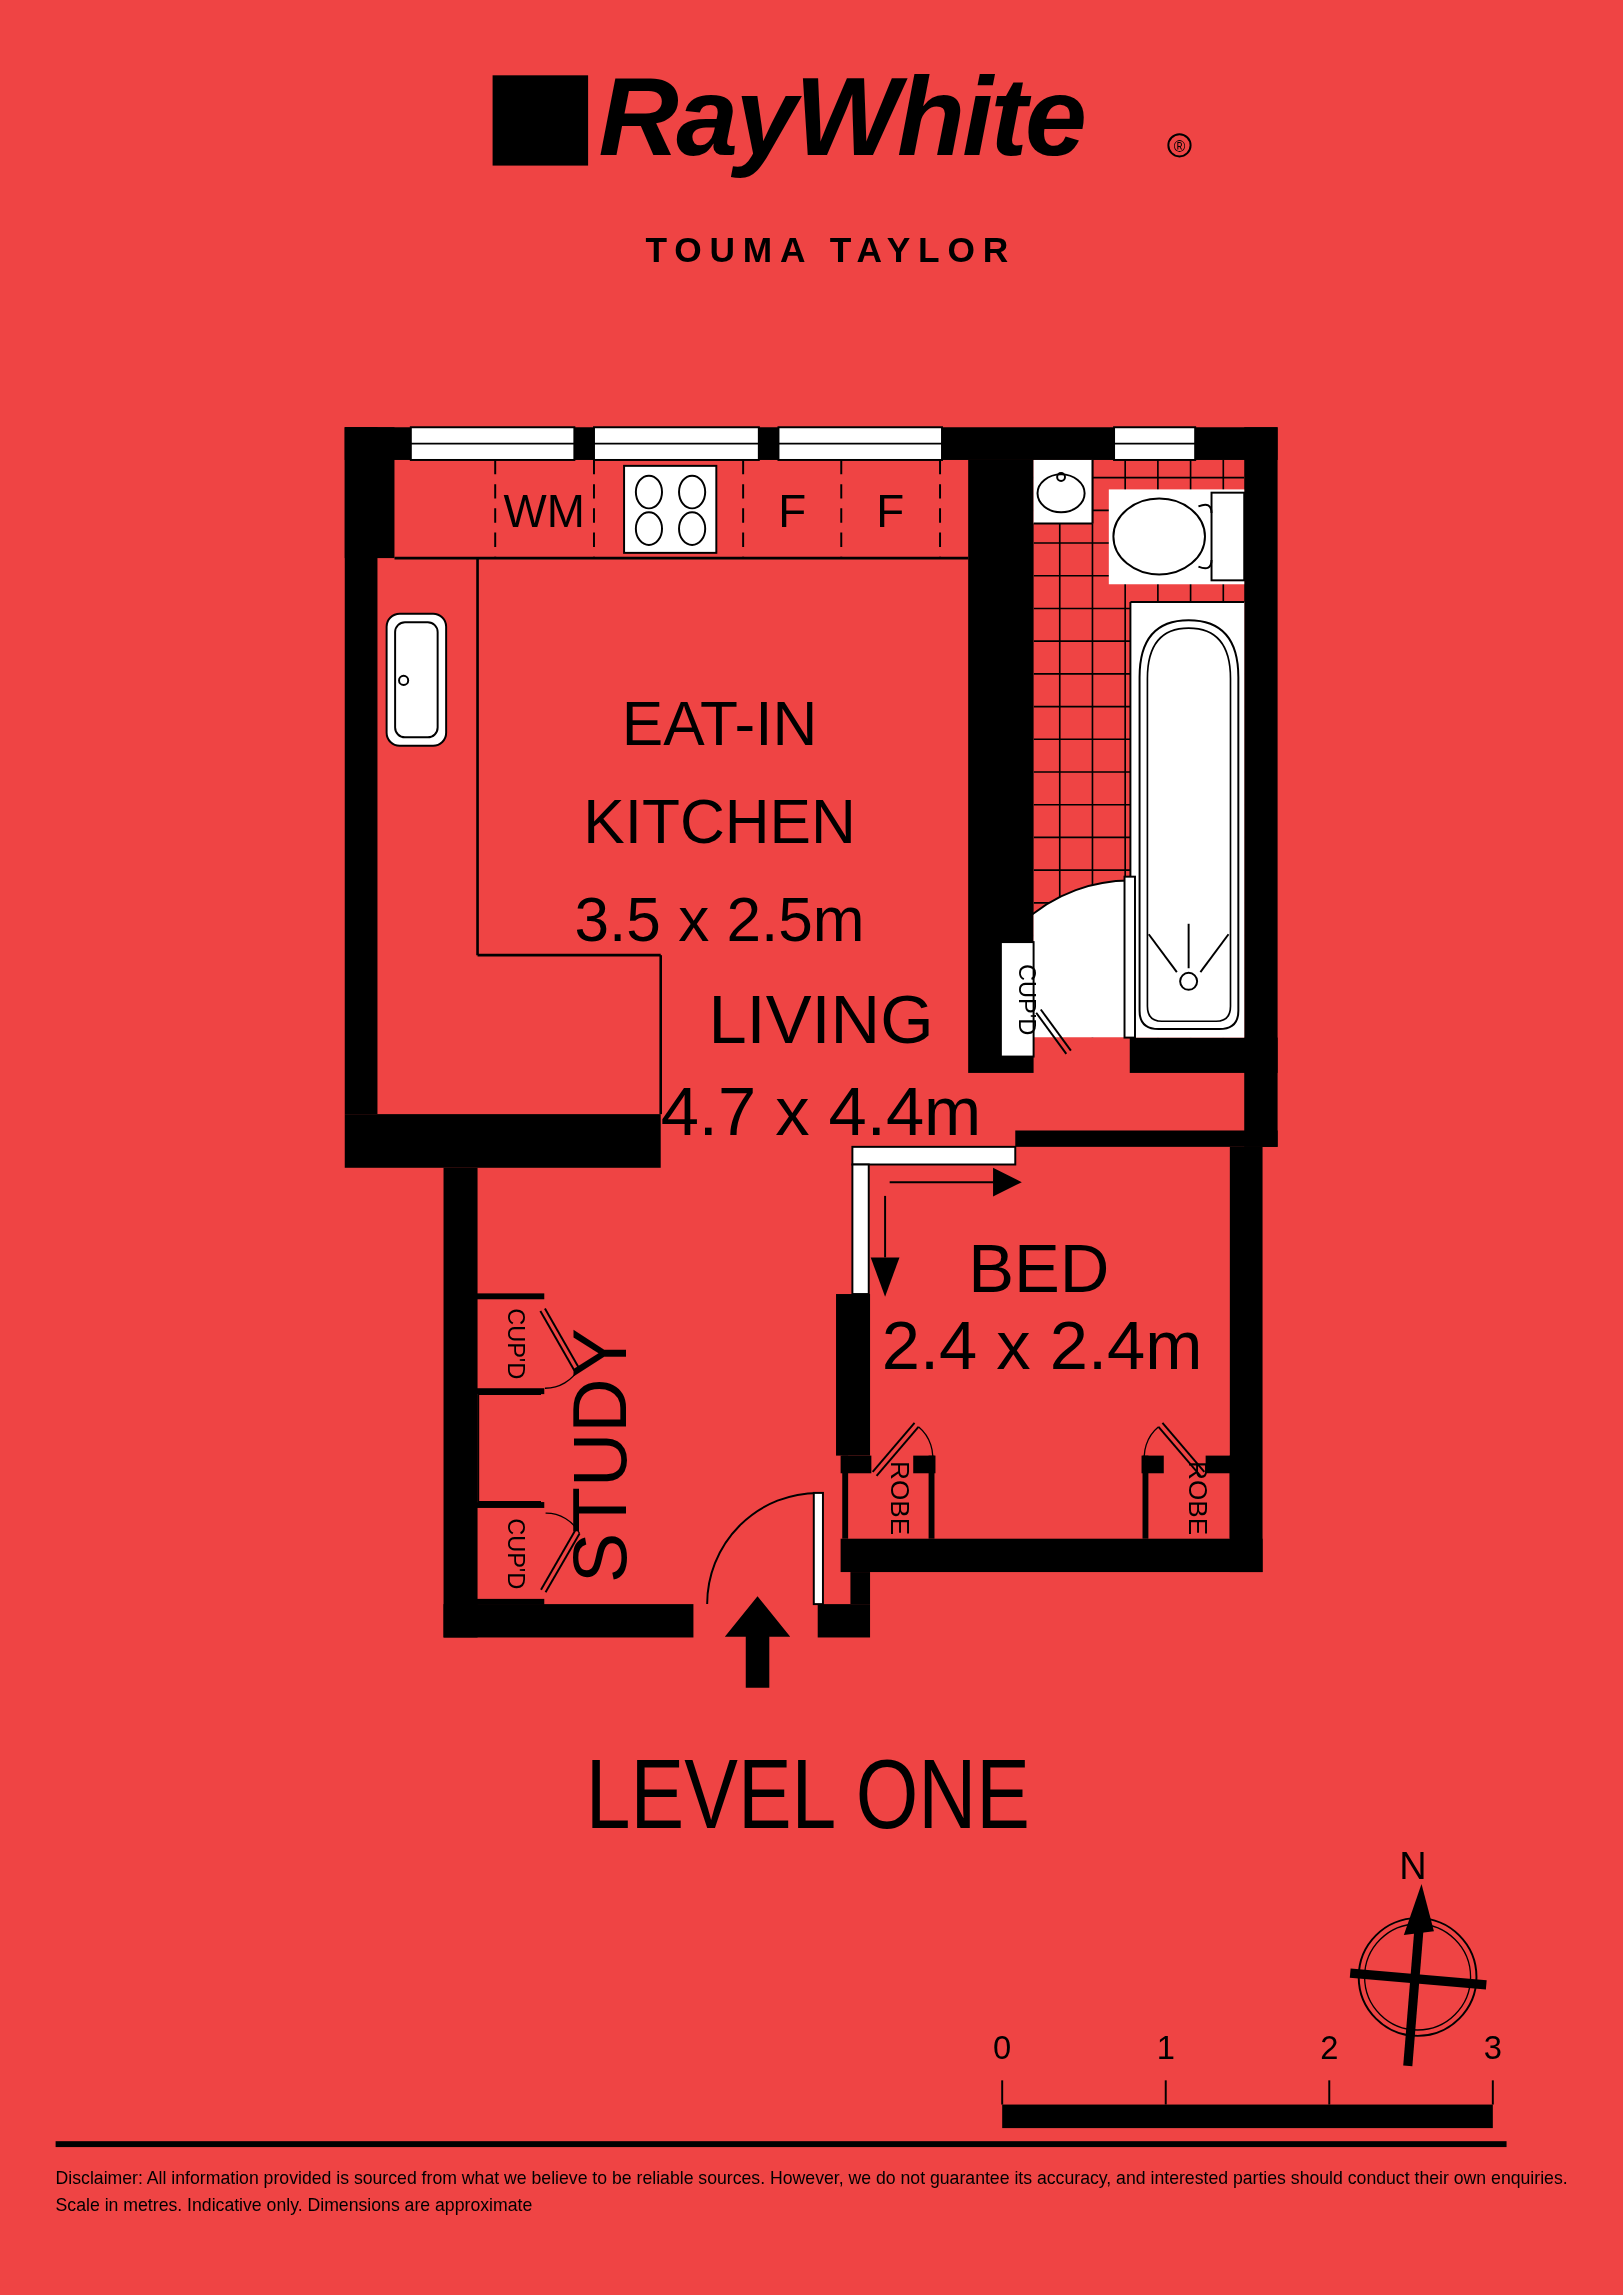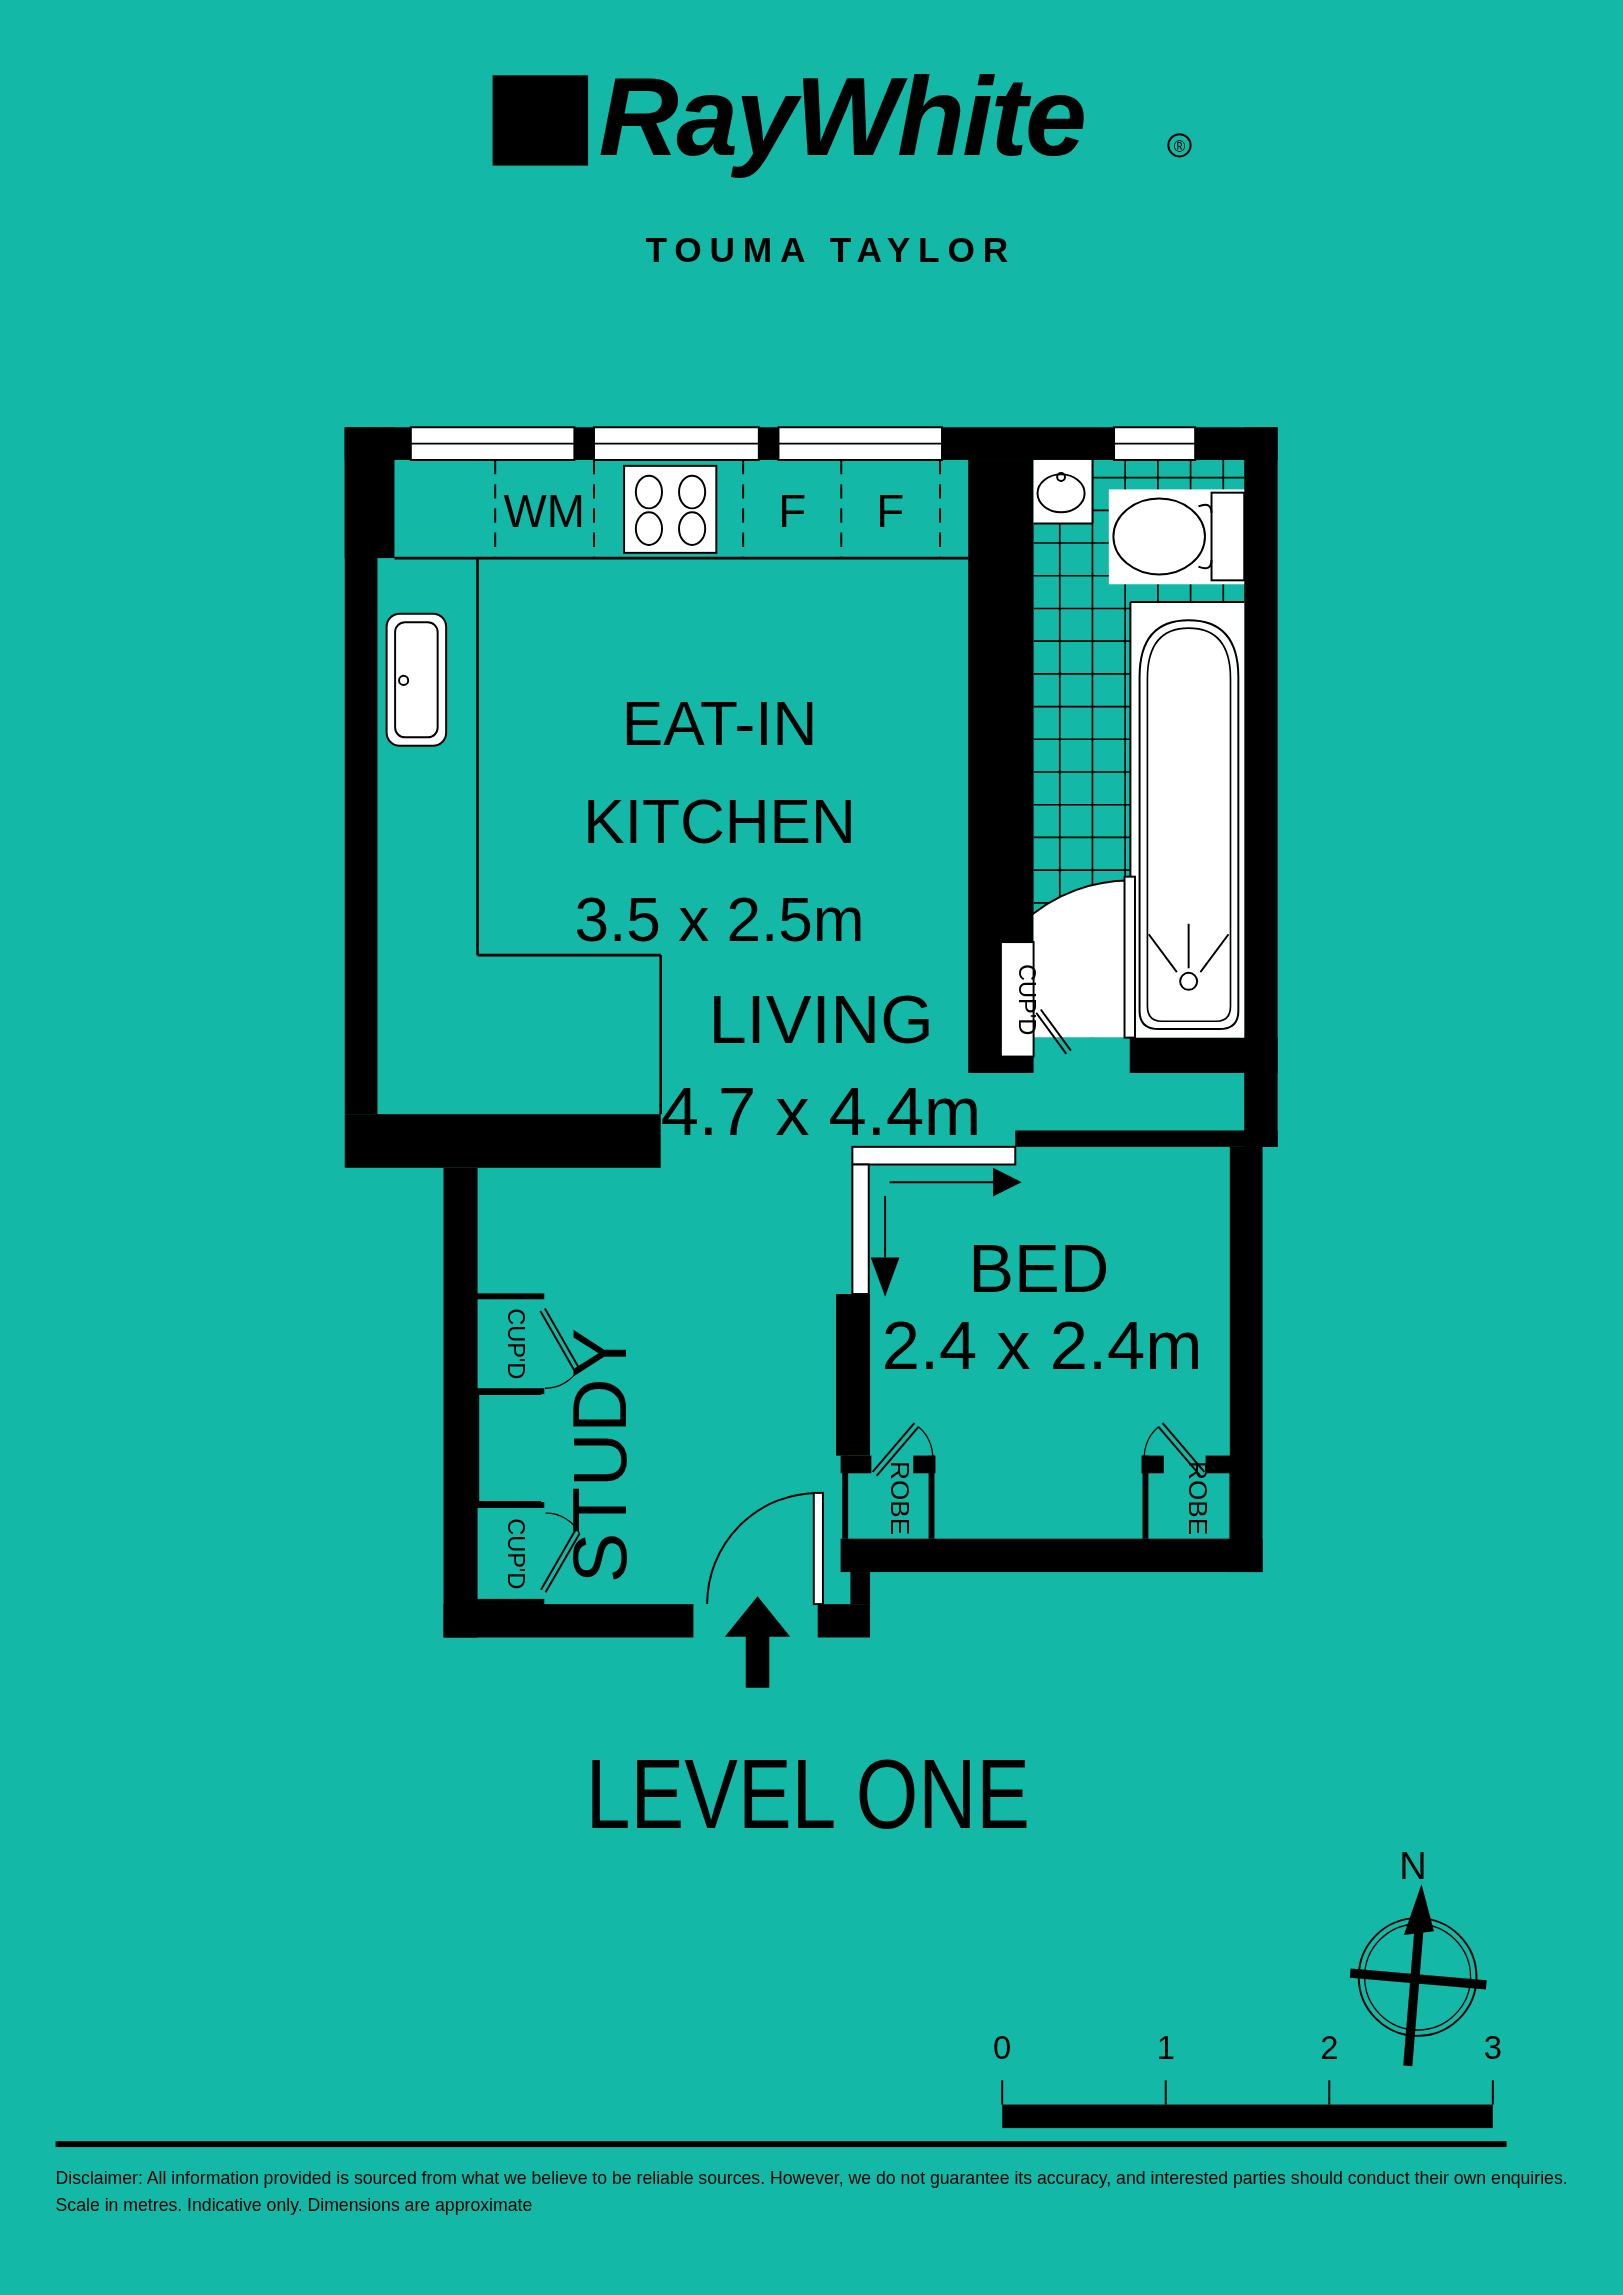--- a/index.html
+++ b/index.html
@@ -1,16 +1,16 @@
 <!DOCTYPE html>
 <html style="font-size:10.5px"><head>
 <meta charset="utf-8">
 <style>
   html,body{margin:0;padding:0;background:#ffffff;}
-  .page{width:1623px;height:2295px;background:#14b8a6;position:relative;margin:0 auto;
+  .page{width:1623px;height:2295px;background:#ef4444;position:relative;margin:0 auto;
         font-family:"Liberation Sans", sans-serif;}
   svg{display:block;}
   svg text{font-family:"Liberation Sans", sans-serif;fill:#000;}
   .wall{fill:#000;stroke:none;}
   .ln{stroke:#000;stroke-width:3;fill:none;}
   .ln4{stroke:#000;stroke-width:4;fill:none;}
   .tile{stroke:#000;stroke-width:2.5;fill:none;}
   .dash{stroke:#000;stroke-width:3;fill:none;stroke-dasharray:22 15;}
   .wfill{fill:#fff;}
   .wln{fill:#fff;stroke:#000;stroke-width:3;}

